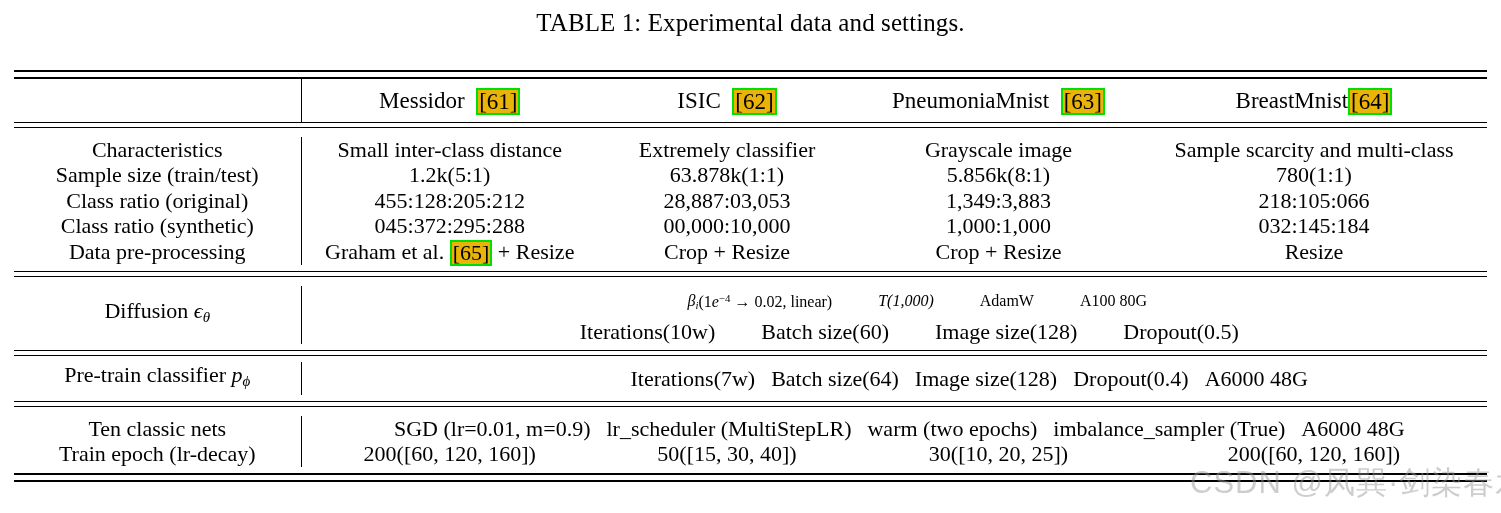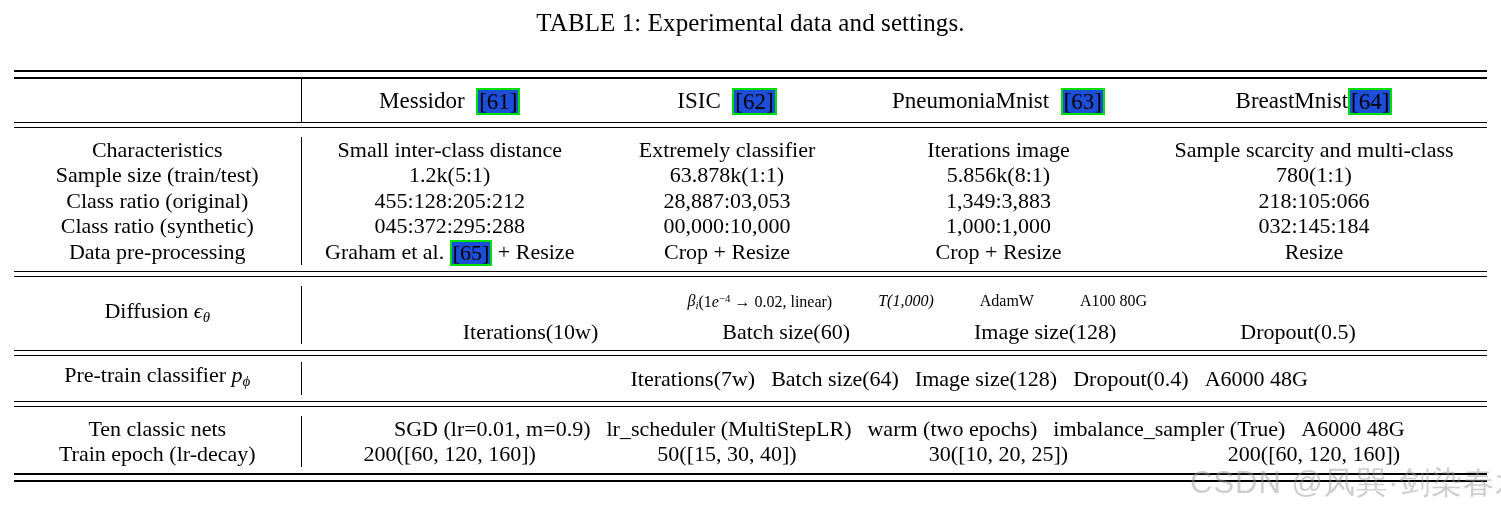--- a/index.html
+++ b/index.html
@@ -97,21 +97,21 @@
     font-size: 23px;
   }
 
   
   .blk-row td { padding-top: 2px; padding-bottom: 2px; }
 
   
   .cite {
     display: inline-block;
     border: 2px solid #00e000;
-    background: #1d4ed8;
+    background: #eab308;
     padding: 0 1px;
     line-height: 1.0;
     margin: 0 0px;
     position: relative;
     top: 1px;
   }
 
   
   .mi { font-style: italic; }
   .sub {
@@ -204,21 +204,21 @@
       </tr>
 
       <tr>
             <td colspan="5" class="pad-top"></td>
           </tr>
 
       <tr class="blk-row">
         <td class="c0 vsep">Characteristics</td>
         <td class="c1">Small inter-class distance</td>
         <td class="c2">Extremely classifier</td>
-        <td class="c3">Iterations image</td>
+        <td class="c3">Grayscale image</td>
         <td class="c4">Sample scarcity and multi-class</td>
       </tr>
 
       <tr class="blk-row">
         <td class="c0 vsep">Sample size (train/test)</td>
         <td class="c1">1.2k(5:1)</td>
         <td class="c2">63.878k(1:1)</td>
         <td class="c3">5.856k(8:1)</td>
         <td class="c4">780(1:1)</td>
       </tr>
@@ -279,21 +279,21 @@
             <span class="mi">T(1,000)</span>
             <span class="gap-lg"></span>
             <span>AdamW</span>
             <span class="gap-lg"></span>
             <span>A100 80G</span>
           </div>
         </td>
       </tr>
       <tr>
         <td colspan="4">
-          <div class="span-flex" style="padding-left:30px;gap:39px;">
+          <div class="span-flex" style="padding-left:30px;">
             <span>Iterations(10w)</span>
             <span class="gap-lg"></span>
             <span>Batch size(60)</span>
             <span class="gap-lg"></span>
             <span>Image size(128)</span>
             <span class="gap-lg"></span>
             <span>Dropout(0.5)</span>
           </div>
         </td>
       </tr>

